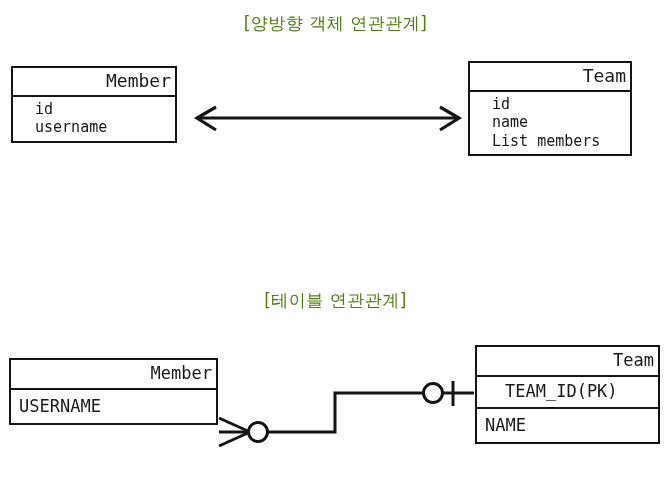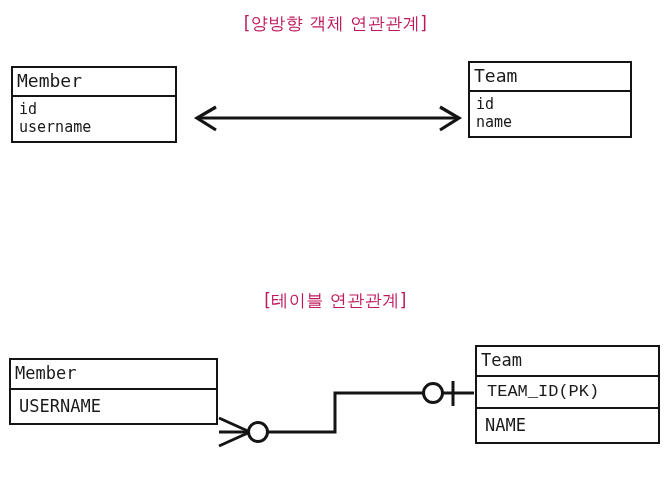--- a/index.html
+++ b/index.html
@@ -22,43 +22,43 @@
     inset: 0;
   }
   
   .caption {
     position: absolute;
     width: 100%;
     text-align: center;
     font-family: "DejaVu Sans", "Liberation Sans", sans-serif;
     font-size: 17px;
     letter-spacing: 0.5px;
-    color: #be185d;
+    color: #4d7c0f;
     white-space: pre;
   }
   #caption-object { top: 12px; }
   #caption-table  { top: 289px; }
 
   
   .box {
     position: absolute;
     box-sizing: border-box;
     border: 2px solid #141414;
     background: #ffffff;
   }
   .box-title {
-    text-align: left;
+    text-align: right;
     font-size: 17px;
     line-height: 1.0;
     padding: 5px 4px 6px;
     border-bottom: 2px solid #141414;
     white-space: pre;
   }
   .box-fields {
-    padding: 3px 6px 4px;
+    padding: 3px 22px 4px;
   }
   .field {
     font-size: 15px;
     line-height: 1.22;
     white-space: pre;
   }
 
   
   #box-member-object {
     left: 11px; top: 66px; width: 166px;
@@ -81,22 +81,21 @@
   }
   .row-pk {
     text-align: center;
     font-size: 17px;
     line-height: 1.0;
     padding: 6px 4px 7px;
     white-space: pre;
   }
   .row-pk-left {
     text-align: left;
-    padding-left: 10px;
-    font-family: Liberation Mono, monospace;
+    padding-left: 28px;
   }
   .rows-plain {
     padding: 5px 8px 6px;
   }
   .rows-plain .field {
     font-size: 17px;
     line-height: 1.32;
   }
 
   
@@ -120,20 +119,21 @@
       <div class="field">id</div>
       <div class="field">username</div>
     </div>
   </div>
 
   <div class="box" id="box-team-object">
     <div class="box-title">Team</div>
     <div class="box-fields">
       <div class="field">id</div>
       <div class="field">name</div>
+      <div class="field">List members</div>
     </div>
   </div>
 
   <div class="caption" id="caption-table">[테이블 연관관계]</div>
 
   <div class="box" id="box-member-table">
     <div class="box-title">Member</div>
     <div class="rows-plain">
       <div class="field">USERNAME</div>
     </div>

